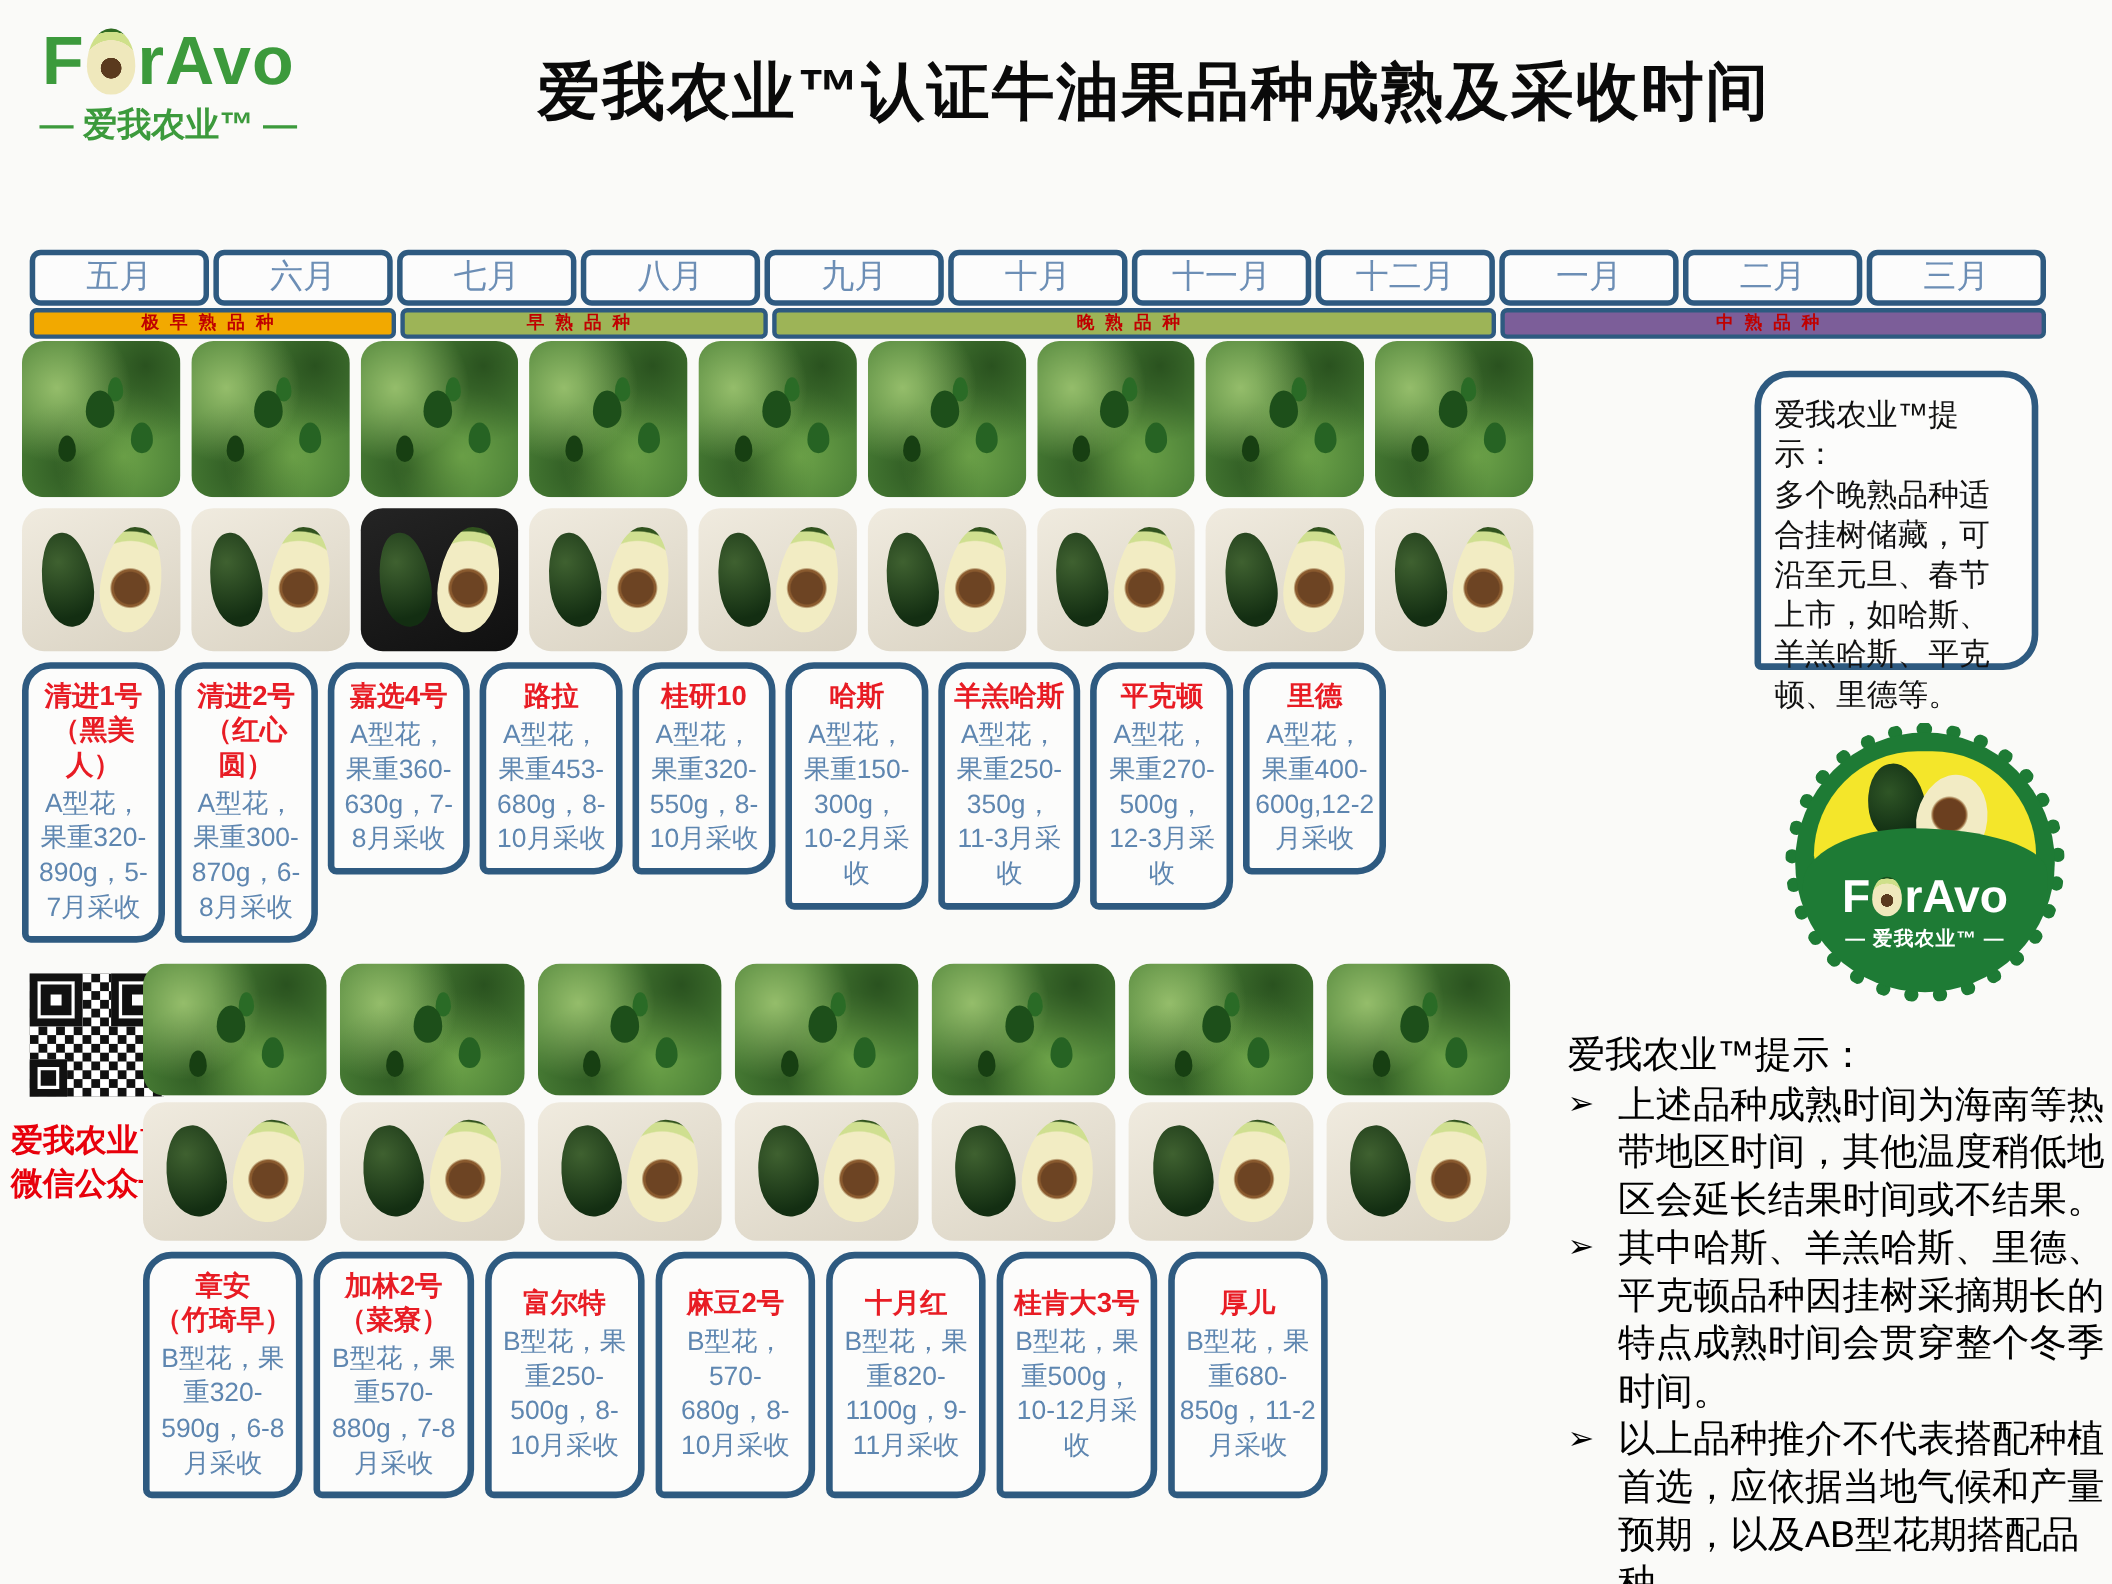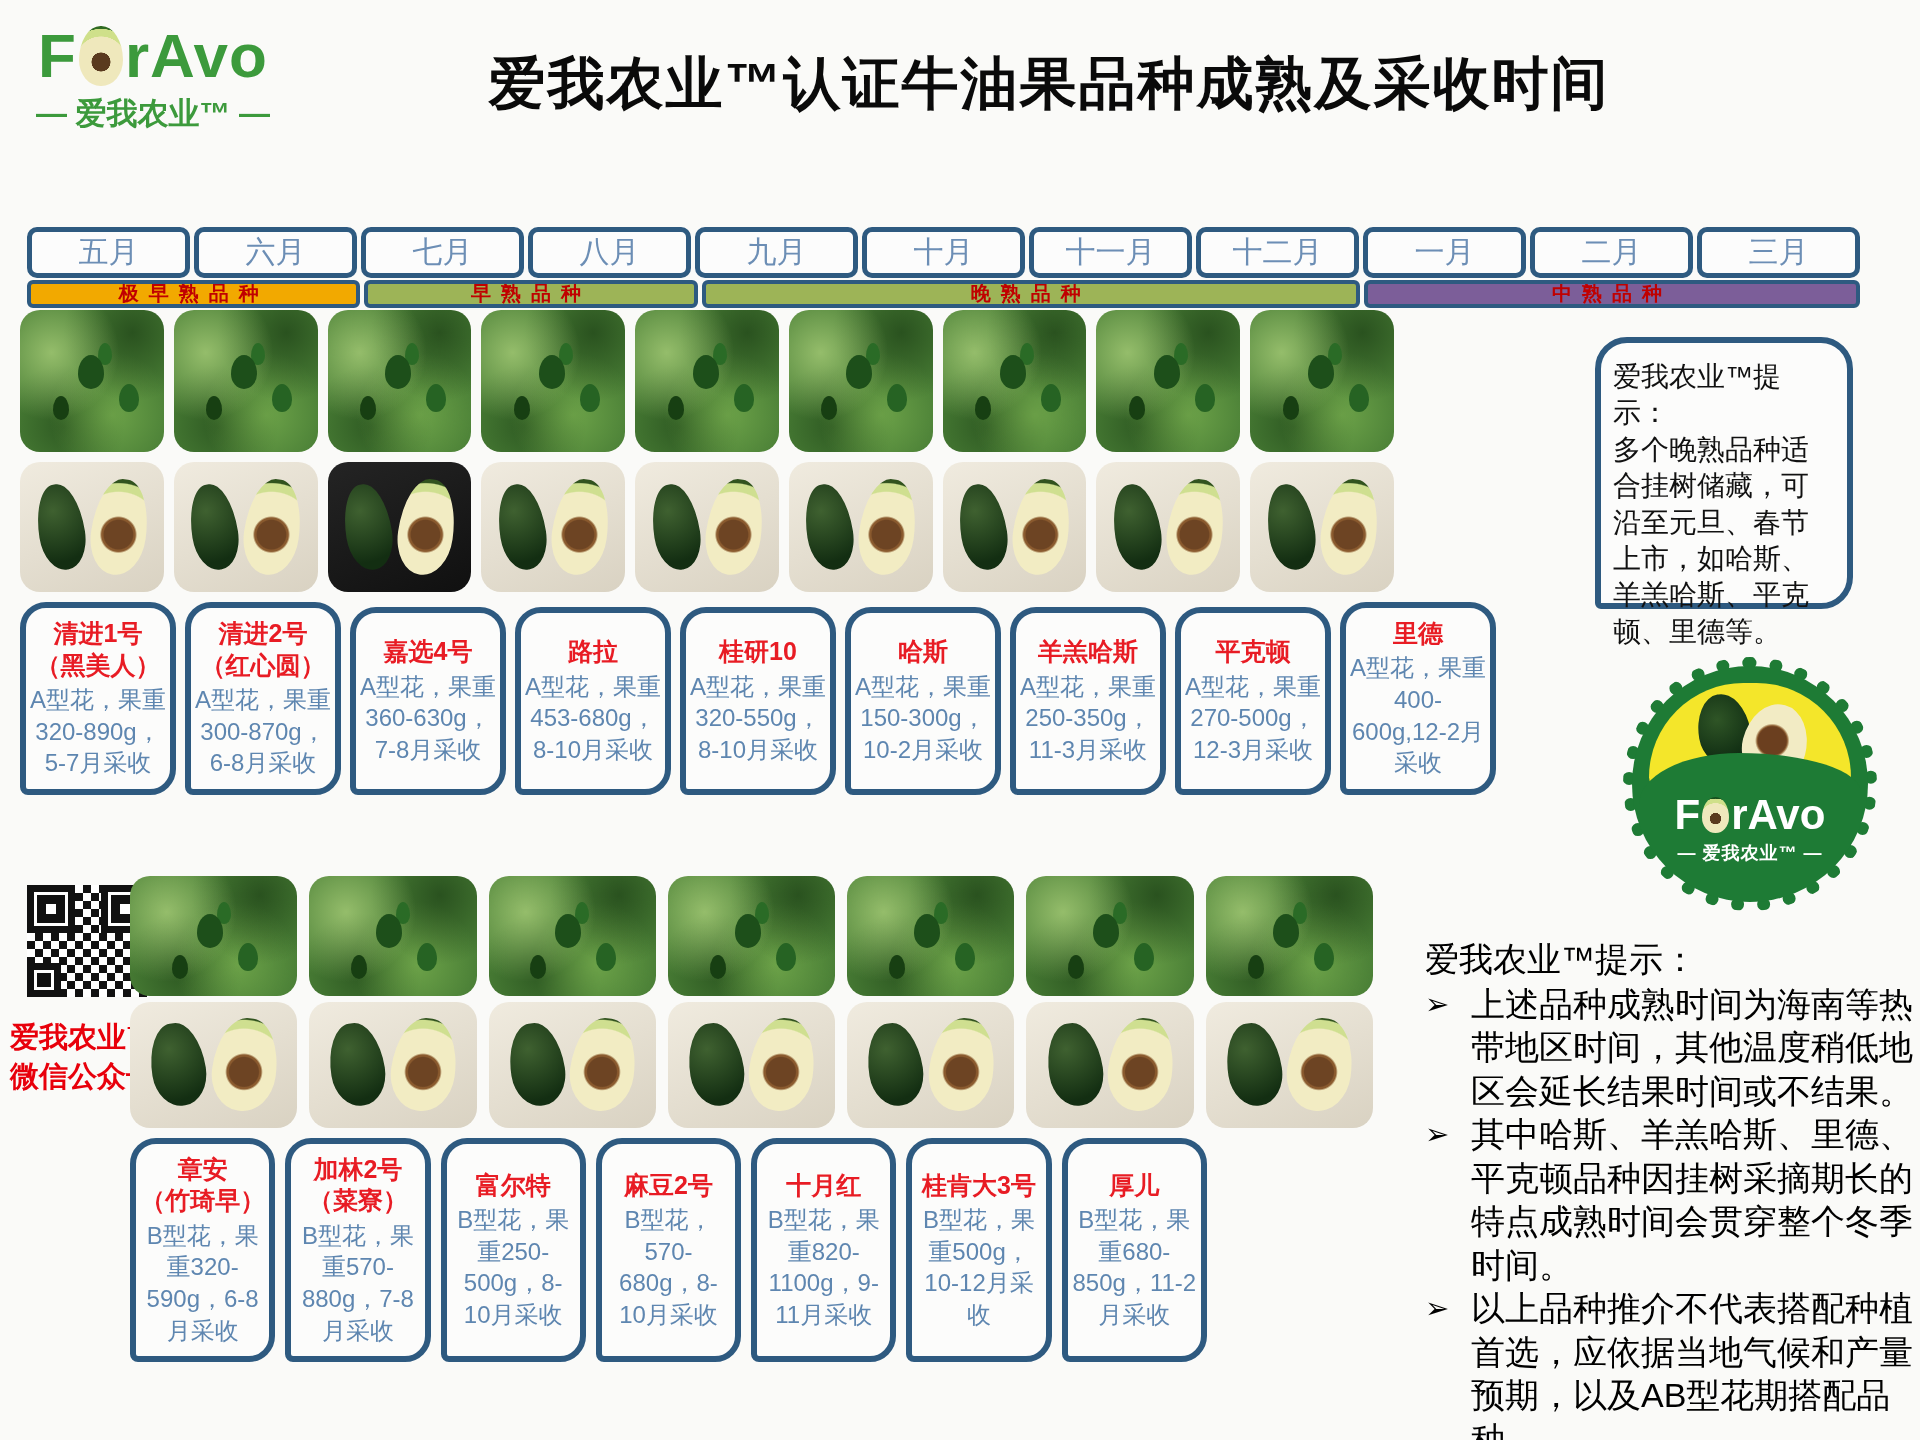--- a/index.html
+++ b/index.html
@@ -27,21 +27,21 @@
   
   .timeline { position:absolute; left:27px; top:227px; width:1833px; }
   .months-row { display:flex; gap:4px; }
   .month-cell {
     flex:1; height:51px; background:#fcfcfc; border:5px solid #2E5A80; border-radius:10px;
     color:#6C8EB5; font-size:30px; text-align:center; line-height:40px;
   }
   .bands-row { display:flex; gap:4px; margin-top:2px; }
   .band {
     height:28px; border:4px solid #2E5A80; border-radius:6px;
-    color:#C00000; font-weight:bold; font-size:20px; letter-spacing:10px;
+    color:#C00000; font-weight:bold; font-size:16px; letter-spacing:10px;
     text-align:center; line-height:19px; overflow:hidden;
   }
   .band.b0 { flex:2; background:#F2A900; }
   .band.b1 { flex:2; background:#9DB457; }
   .band.b2 { flex:3; background:#7C5E99; }
   .band.b3 { flex:4; background:#9DB457; }
 
   
   .photo { flex:1; border-radius:20px; overflow:hidden; position:relative; }
   .p-tree {
@@ -76,21 +76,21 @@
   .row-a { position:absolute; left:20px; top:310px;  width:1374px; display:flex; gap:10px; }
   .row-b { position:absolute; left:20px; top:462px;  width:1374px; display:flex; gap:10px; }
   .row-a .photo { height:142px; }
   .row-b .photo { height:130px; }
   .row-c { position:absolute; left:130px; top:876px;  width:1243px; display:flex; gap:12px; }
   .row-d { position:absolute; left:130px; top:1002px; width:1243px; display:flex; gap:12px; }
   .row-c .photo { height:120px; }
   .row-d .photo { height:126px; }
 
   
-  .cards-top    { position:absolute; left:20px;  top:602px;  width:1476px; display:flex; gap:9px;  align-items:flex-end; }
+  .cards-top    { position:absolute; left:20px;  top:602px;  width:1240px; display:flex; gap:9px;  align-items:flex-start; }
   .cards-bottom { position:absolute; left:130px; top:1138px; width:1077px; display:flex; gap:10px; align-items:stretch; }
   .card {
     flex:1; background:#fcfcfb; border:6px solid #2E5A80; border-radius:26px 26px 26px 8px;
     padding:10px 4px; text-align:center; min-height:188px;
     display:flex; flex-direction:column; justify-content:center;
   }
   .cards-bottom .card { min-height:192px; }
   .card-name, .card-alias { color:#E81C24; font-weight:bold; font-size:25px; line-height:1.25; }
   .card-desc  { color:#5E86B0; font-size:24px; line-height:1.32; margin-top:3px; }
 

